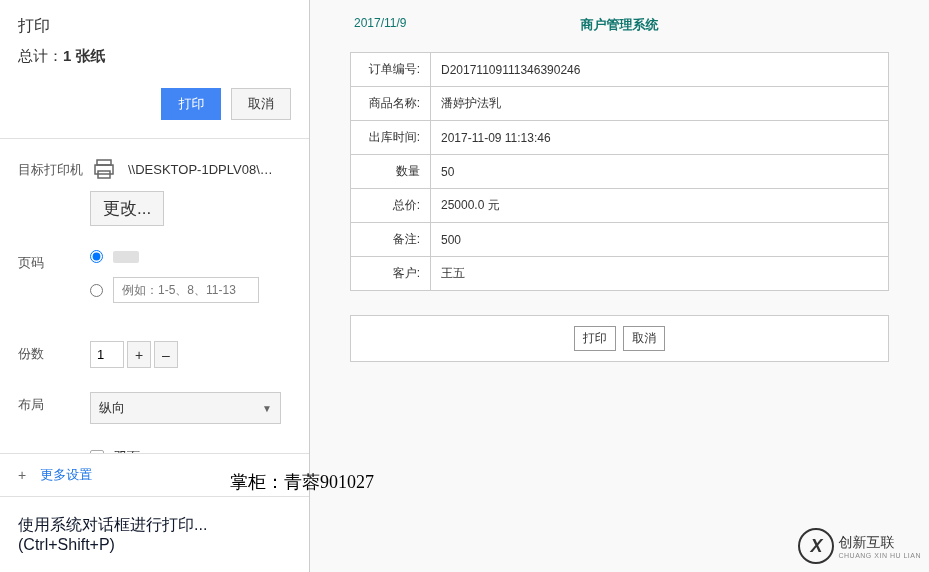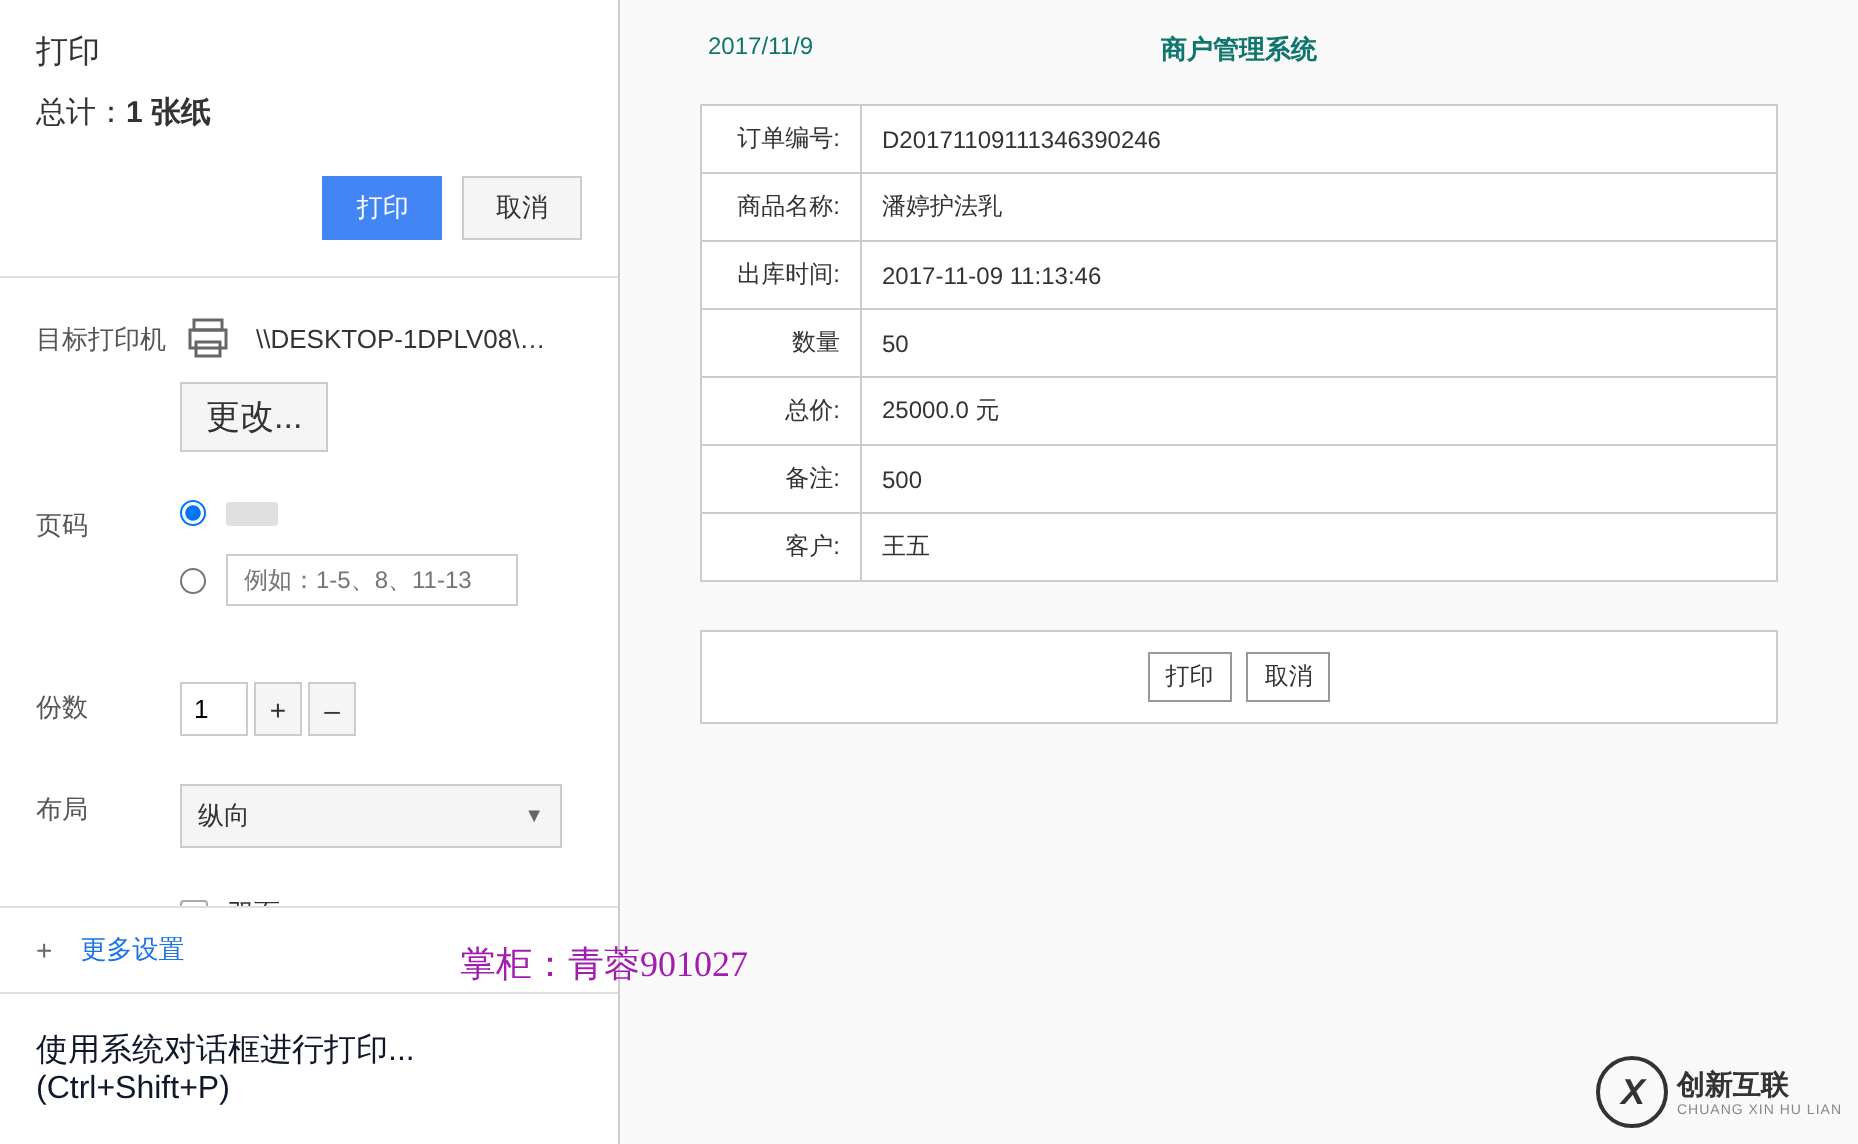--- a/index.html
+++ b/index.html
@@ -52,25 +52,25 @@
     .preview-header { display: flex; justify-content: space-between; padding: 0 4px 10px; font-size: 12px; color: #0f766e; }
     .preview-title { position: absolute; left: 50%; transform: translateX(-50%); font-weight: bold; font-size: 13px; }
     
     .data-table { width: 100%; border-collapse: collapse; margin-top: 12px; background: #fff; }
     .data-table td { border: 1px solid #ccc; padding: 8px 10px; font-size: 12px; }
     .data-table td.label-cell { width: 80px; text-align: right; background: #fff; }
     
     .action-row { margin-top: 24px; border: 1px solid #ccc; padding: 10px; text-align: center; background: #fff; }
     .action-btn { display: inline-block; border: 1px solid #999; padding: 3px 8px; font-size: 12px; cursor: pointer; margin: 0 2px; background: #fff; }
     
-    .watermark { position: absolute; bottom: 78px; left: 230px; color: #a21caf; font-size: 18px; font-family: "SimSun", serif; }
+    .watermark { position: absolute; bottom: 78px; left: 230px; color: #000000; font-size: 18px; font-family: "SimSun", serif; }
     
     .logo { position: absolute; bottom: 8px; right: 8px; display: flex; align-items: center; }
     .logo-circle { width: 36px; height: 36px; border: 2px solid #333; border-radius: 50%; display: flex; align-items: center; justify-content: center; font-weight: bold; font-size: 18px; margin-right: 4px; font-style: italic; }
-    .logo-text { font-size: 14px; font-weight: bold; color: #333; }
+    .logo-text { font-size: 14px; font-weight: normal; color: #333; }
     .logo-sub { font-size: 7px; color: #888; letter-spacing: 0.5px; }
   </style>
 </head>
 <body>
 
 <div class="container">
   <div class="left-panel">
     <div class="header-section">
       <div class="title">打印</div>
       <div class="summary">

